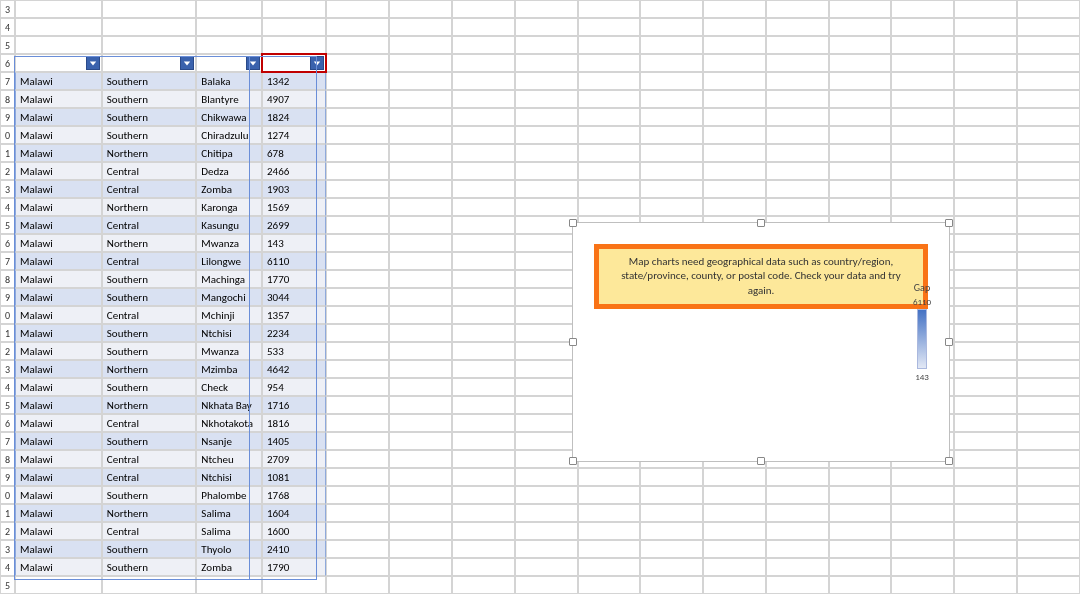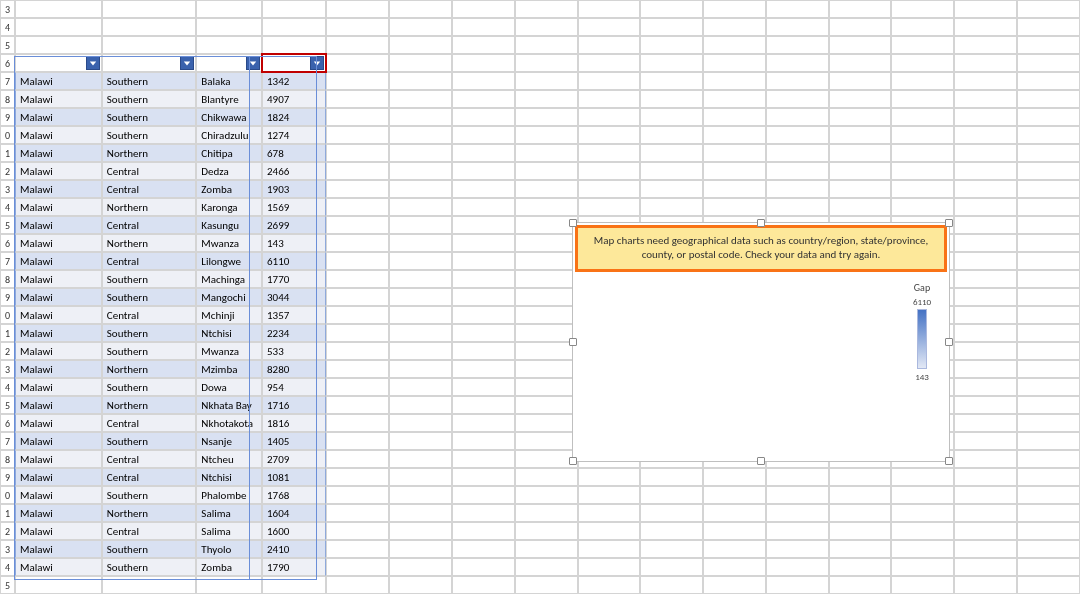--- a/index.html
+++ b/index.html
@@ -93,23 +93,23 @@
     border: 1px solid #bfbfbf;
   }
   .chart-sel-handle {
     position: absolute;
     width: 8px; height: 8px;
     background: #fff;
     border: 1px solid #888;
     border-radius: 1px;
   }
   .warn {
-    margin: 2px;
+    margin: 21px;
     background: #FDE89A;
-    border: 3px solid #f97316;
+    border: 5px solid #f97316;
     padding: 6px 10px;
     font-size: 11px;
     text-align: center;
     color: #333;
     line-height: 1.3;
   }
   .legend {
     position: absolute;
     right: 10px;
     top: 58px;
@@ -546,39 +546,39 @@
         <td></td>
         <td></td>
         <td></td>
         <td></td>
       </tr>
       <tr class="band-even">
         <th class="rowhdr">3</th>
         <td class="data first-col">Malawi</td>
         <td class="data">Northern</td>
         <td class="data">Mzimba</td>
-        <td class="data last-col gapcol">8280</td>
+        <td class="data last-col gapcol">4642</td>
         <td></td>
         <td></td>
         <td></td>
         <td></td>
         <td></td>
         <td></td>
         <td></td>
         <td></td>
         <td></td>
         <td></td>
         <td></td>
         <td></td>
       </tr>
       <tr class="band-odd">
         <th class="rowhdr">4</th>
         <td class="data first-col">Malawi</td>
         <td class="data">Southern</td>
-        <td class="data">Dowa</td>
+        <td class="data">Check</td>
         <td class="data last-col gapcol">954</td>
         <td></td>
         <td></td>
         <td></td>
         <td></td>
         <td></td>
         <td></td>
         <td></td>
         <td></td>
         <td></td>

